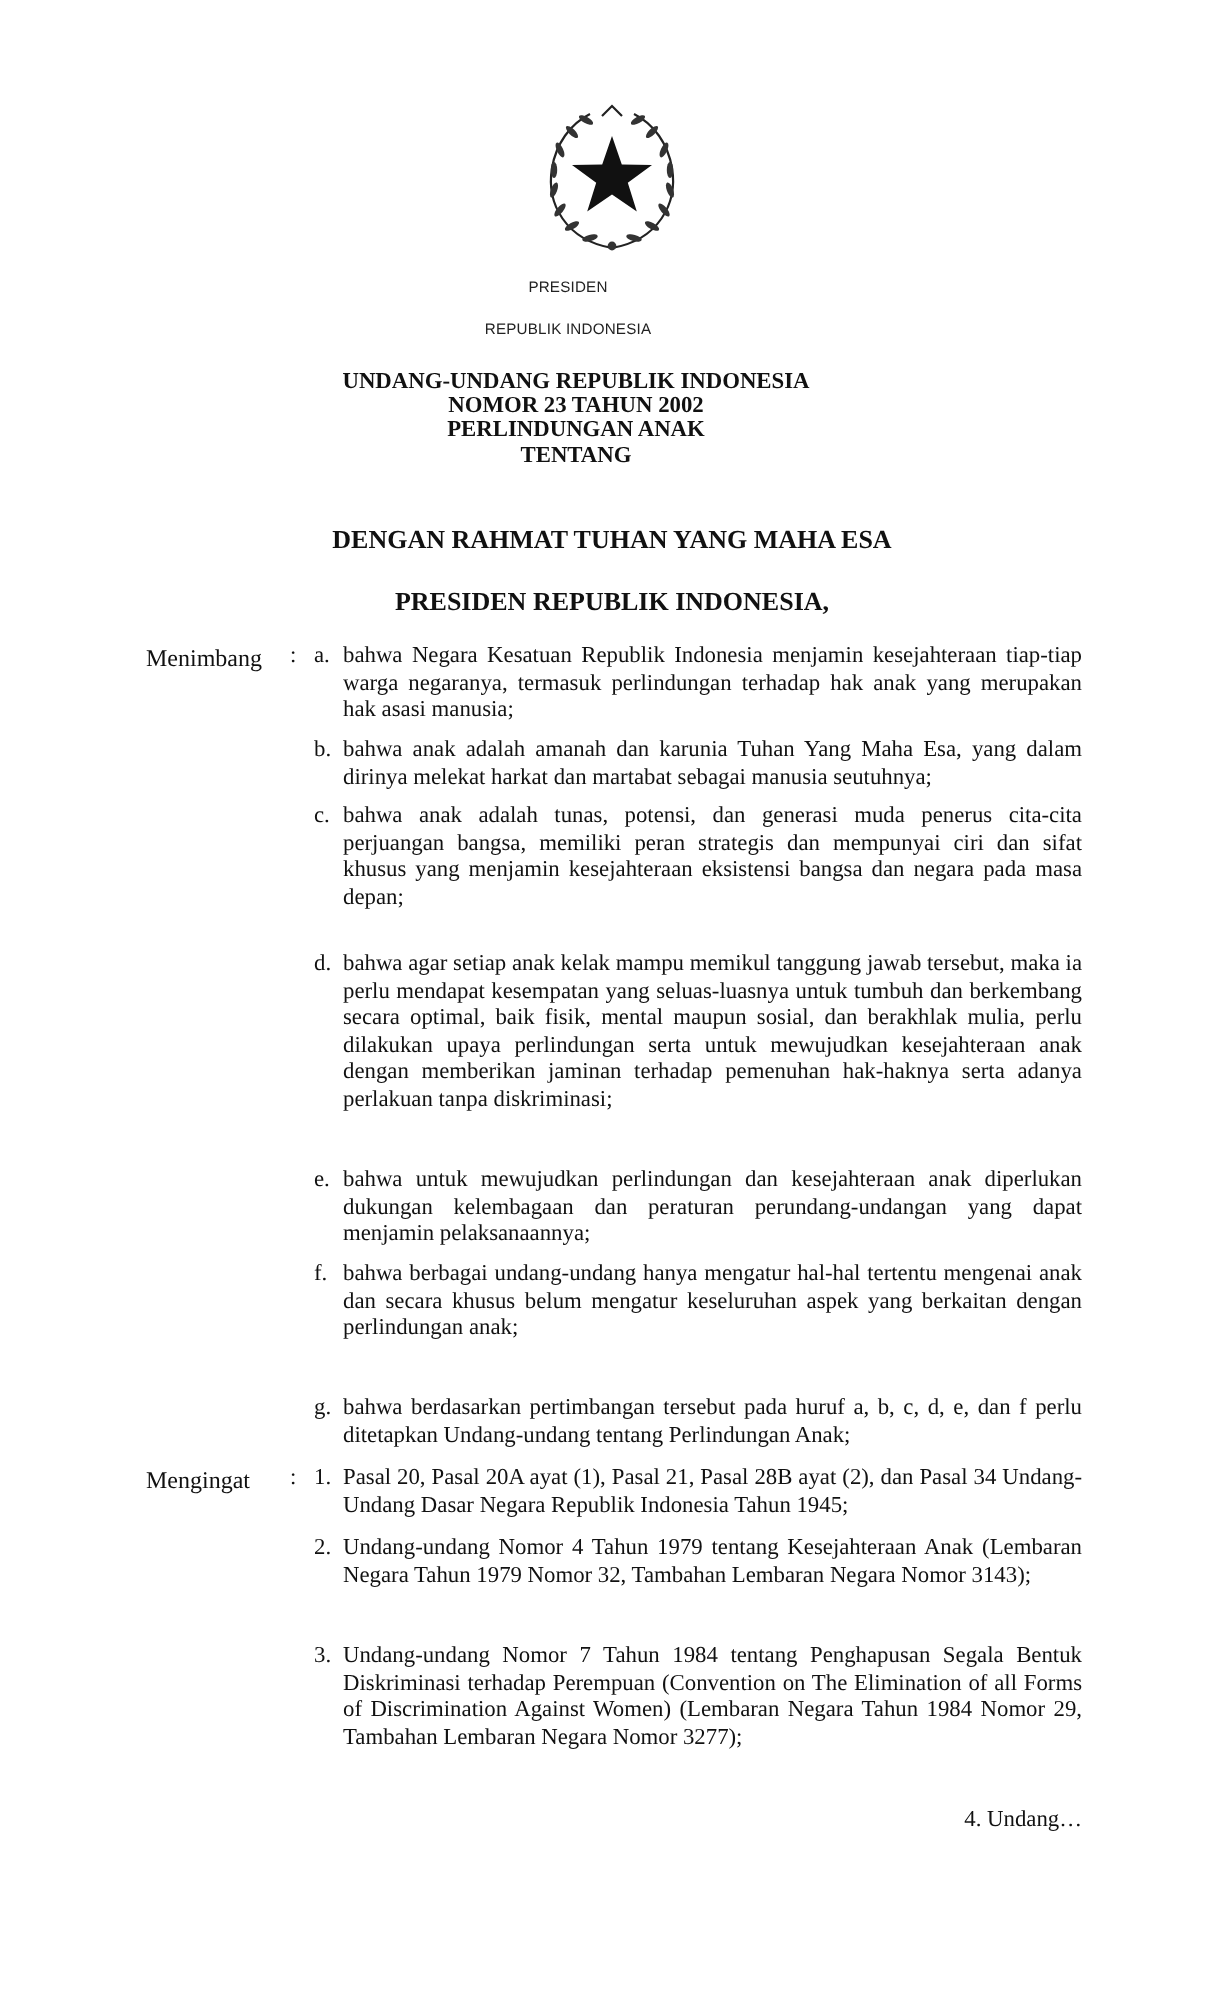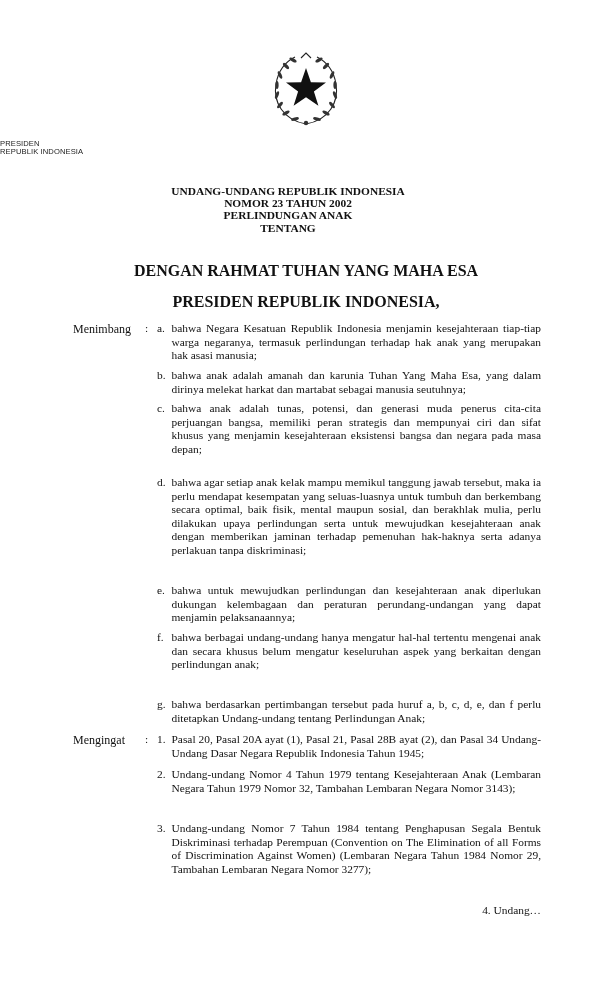--- a/index.html
+++ b/index.html
@@ -1,24 +1,24 @@
 <!DOCTYPE html>
 <html><head>
 <meta charset="utf-8">
 <style>
   html, body { margin: 0; padding: 0; background: #ffffff; }
   body { width: 612px; height: 1008px; position: relative; overflow: hidden;
          font-family: "Liberation Serif", serif; color: #111; }
   .emblem { position: absolute; left: 271px; top: 50px; width: 70px; height: 80px; }
-  .emblem-caption { position: absolute; left: 0; width: 568px; 
+  .emblem-caption { position: absolute; left: 0; width: 568px; text-align: center;
          font-family: "Liberation Sans", sans-serif; font-size: 7.6px; letter-spacing: 0.1px; color: #222; }
   .title-block { position: absolute; left: 0; width: 576px; text-align: center;
          font-weight: bold; font-size: 11.4px; line-height: 12.2px; }
   .center-bold { position: absolute; left: 0; width: 612px; text-align: center;
-         font-weight: bold; font-size: 16px; }
+         font-weight: bold; font-size: 13px; }
   .section-label { position: absolute; left: 73px; font-size: 12px; }
   .section-colon { position: absolute; left: 145px; font-size: 11.4px; }
   .item { position: absolute; left: 157px; width: 384px; font-size: 11.4px; line-height: 13.6px; }
   .item .marker { position: absolute; left: 0; top: 0; width: 14px; }
   .item .text { margin-left: 14.5px; text-align: justify; text-align-last: left; }
   .footer-next { position: absolute; right: 71px; font-size: 11.4px; }
 </style>
 </head>
 <body>
 
@@ -45,21 +45,21 @@
       <ellipse cx="55" cy="16" rx="4" ry="1.6" transform="rotate(135 55 16)"></ellipse>
       <ellipse cx="48" cy="10" rx="4" ry="1.6" transform="rotate(150 48 10)"></ellipse>
       <ellipse cx="55" cy="63" rx="4" ry="1.6" transform="rotate(30 55 63)"></ellipse>
       <ellipse cx="46" cy="69" rx="4" ry="1.6" transform="rotate(15 46 69)"></ellipse>
       <circle cx="35" cy="73" r="2.2"></circle>
     </g>
     <polygon fill="#111" points="35,18 39.9,32.3 55,32.5 42.9,41.4 47.4,55.8 35,47.2 22.6,55.8 27.1,41.4 15,32.5 30.1,32.3"></polygon>
   </svg>
 </div>
 <div class="emblem-caption" style="top:139px;">PRESIDEN</div>
-<div class="emblem-caption" style="top:147px;">REPUBLIK INDONESIA</div>
+<div class="emblem-caption" style="top:160px;">REPUBLIK INDONESIA</div>
 
 <div class="title-block" style="top:185px;">
   <div>UNDANG-UNDANG REPUBLIK INDONESIA</div>
   <div>NOMOR 23 TAHUN 2002</div>
   <div>PERLINDUNGAN ANAK</div>
   <div>TENTANG</div>
 </div>
 
 <div class="center-bold" style="top:262px;">DENGAN RAHMAT TUHAN YANG MAHA ESA</div>
 <div class="center-bold" style="top:293px;">PRESIDEN REPUBLIK INDONESIA,</div>

